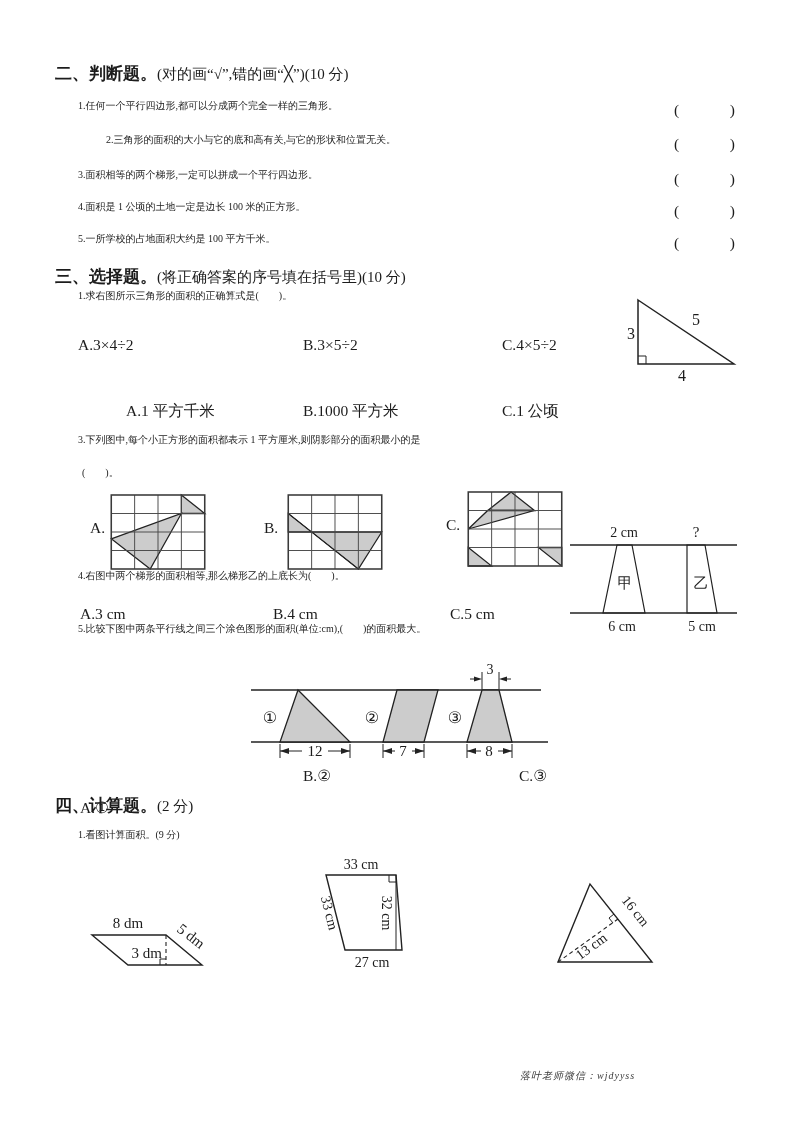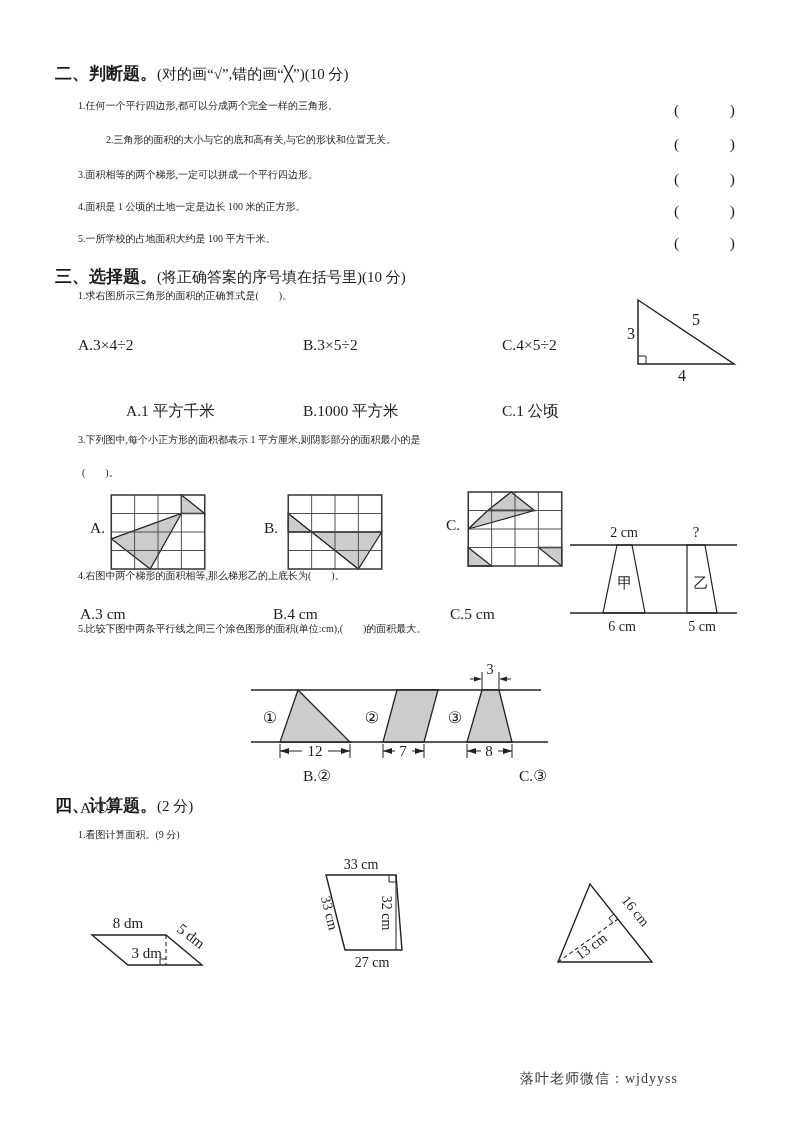--- a/index.html
+++ b/index.html
@@ -11,21 +11,21 @@
     color:#1c1c1c;
     overflow:hidden;
   }
   .abs{position:absolute;white-space:nowrap;line-height:1.25;}
   .sec-title{font-size:17px;font-weight:bold;}
   .sec-sub{font-size:15px;font-weight:normal;}
   .t{font-size:10px;}
   .opt{font-size:15.5px;}
   .bracket{font-size:15.5px;letter-spacing:1px;}
   .fig-label{font-size:15.5px;}
-  .footer{font-size:14px;color:#3a3a3a;letter-spacing:1px;}
+  .footer{font-size:10px;color:#3a3a3a;letter-spacing:1px;font-style:italic;}
   svg{position:absolute;overflow:visible;}
   svg text{font-family:"Liberation Serif","DejaVu Serif",serif;fill:#1c1c1c;}
   .shape{fill:#c3c3c3;fill-opacity:0.85;stroke:#222;stroke-width:1.3;}
   .gridline{stroke:#4a4a4a;stroke-width:1;}
   .gridframe{fill:none;stroke:#3a3a3a;stroke-width:1.6;}
   .ln{stroke:#222;stroke-width:1.4;fill:none;}
   .thin{stroke:#222;stroke-width:1;fill:none;}
   .dash{stroke:#222;stroke-width:1.1;fill:none;stroke-dasharray:4 3;}
   .ah{fill:#222;stroke:none;}
 </style>

